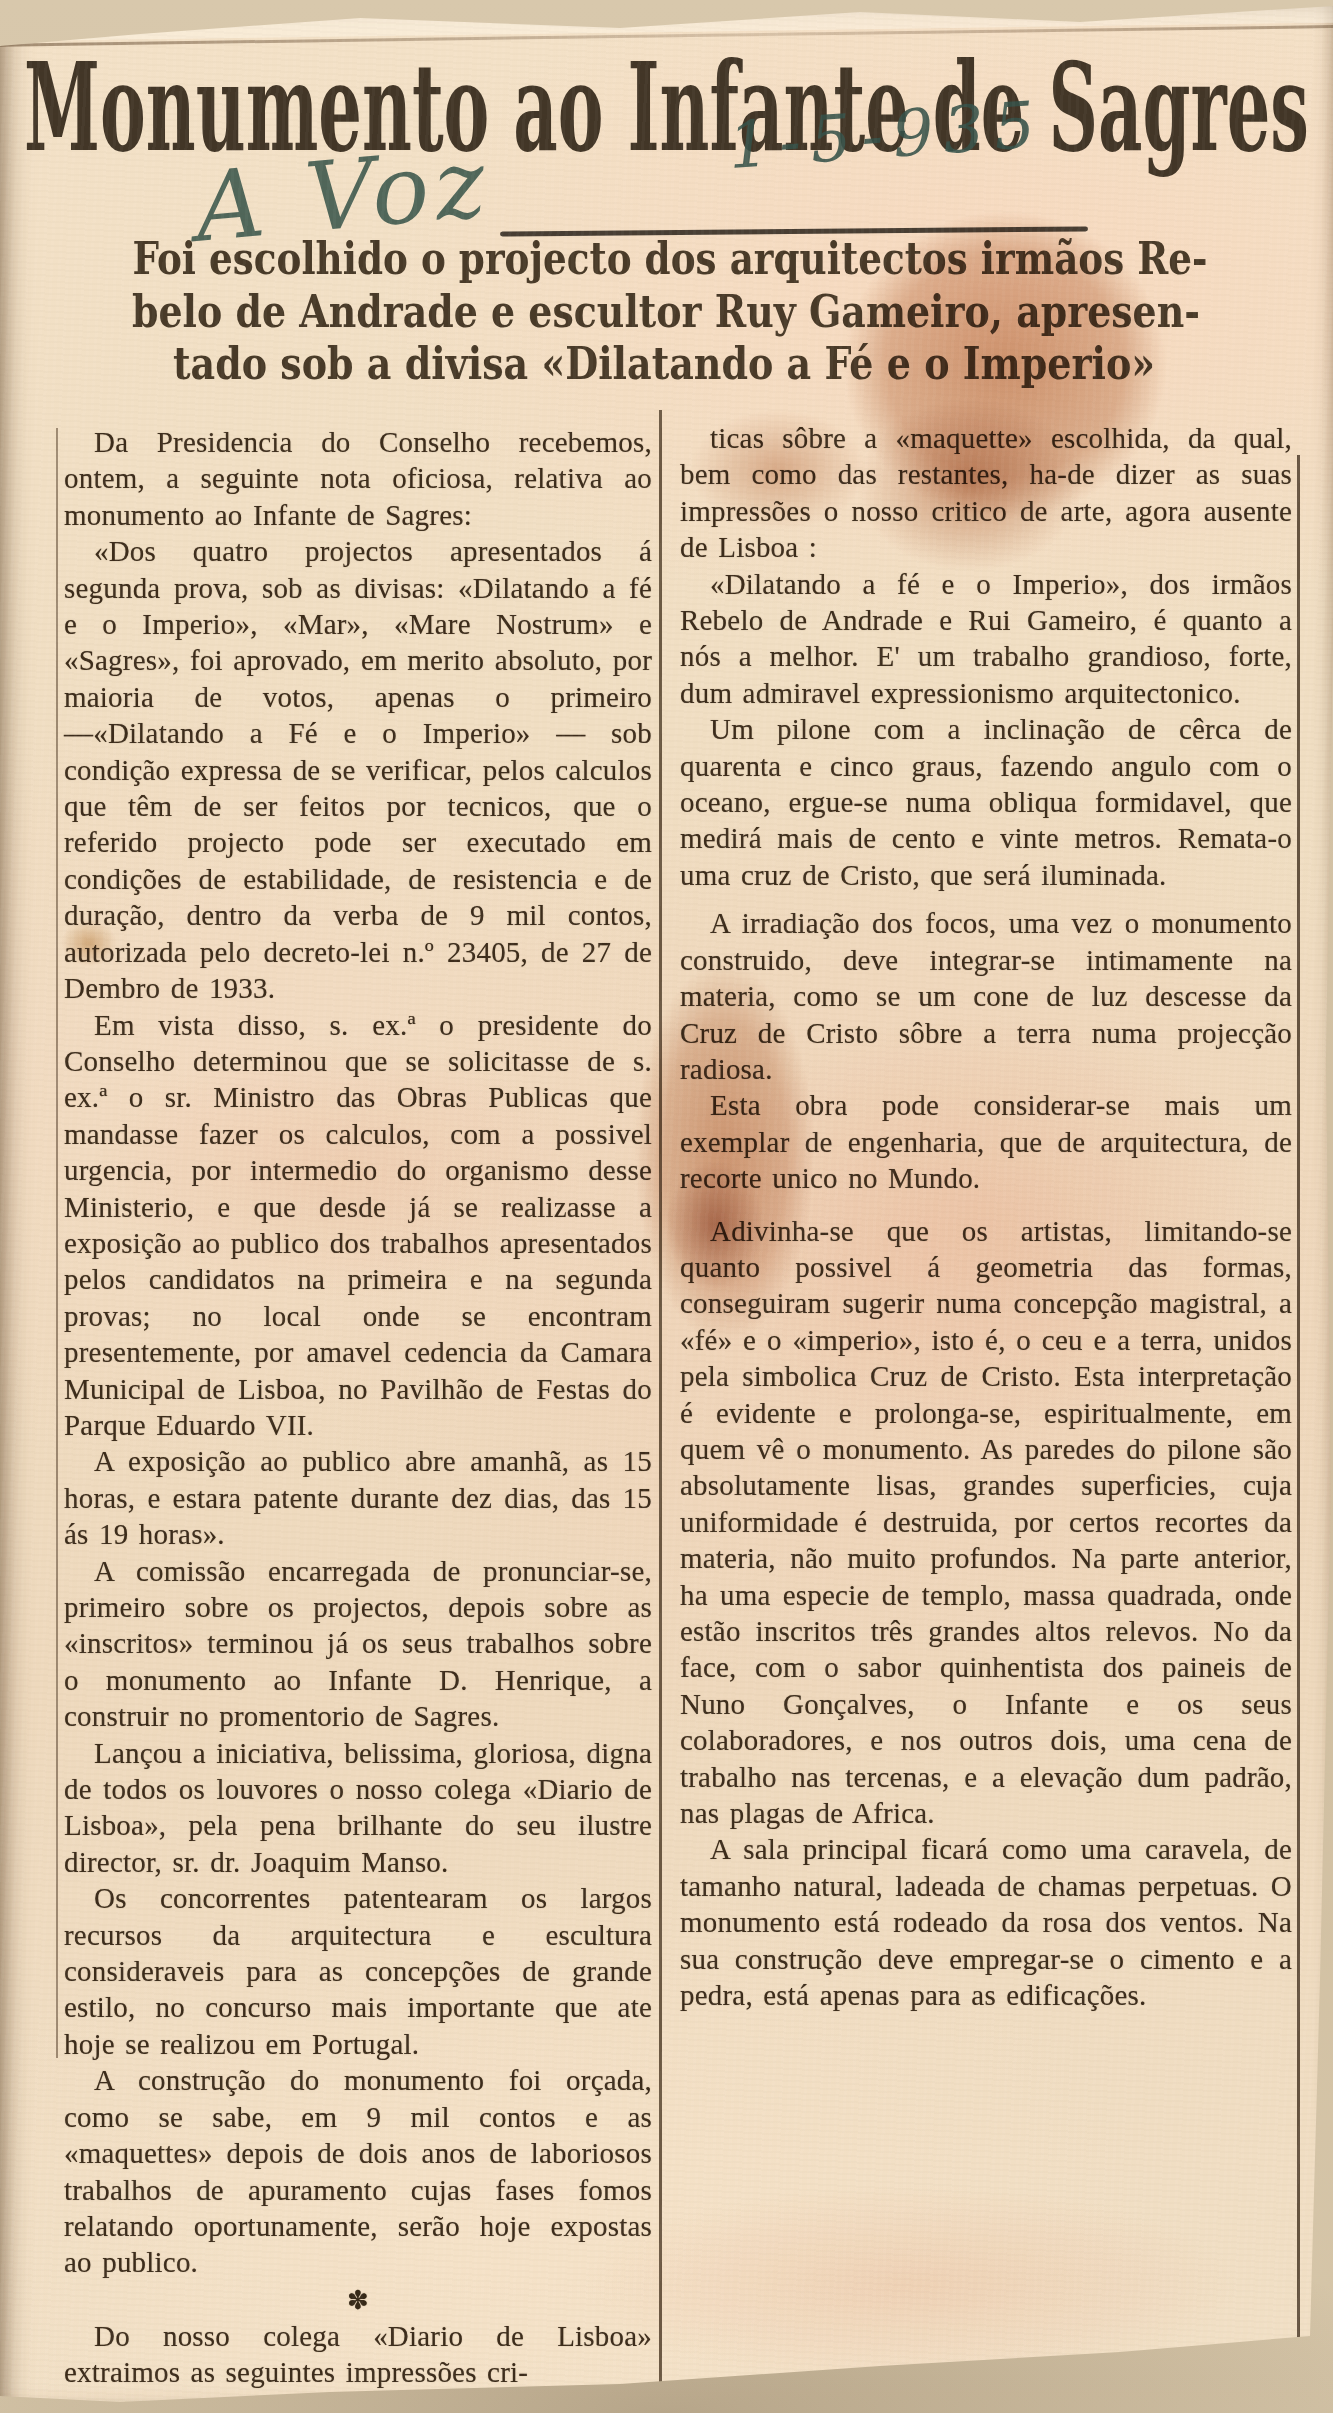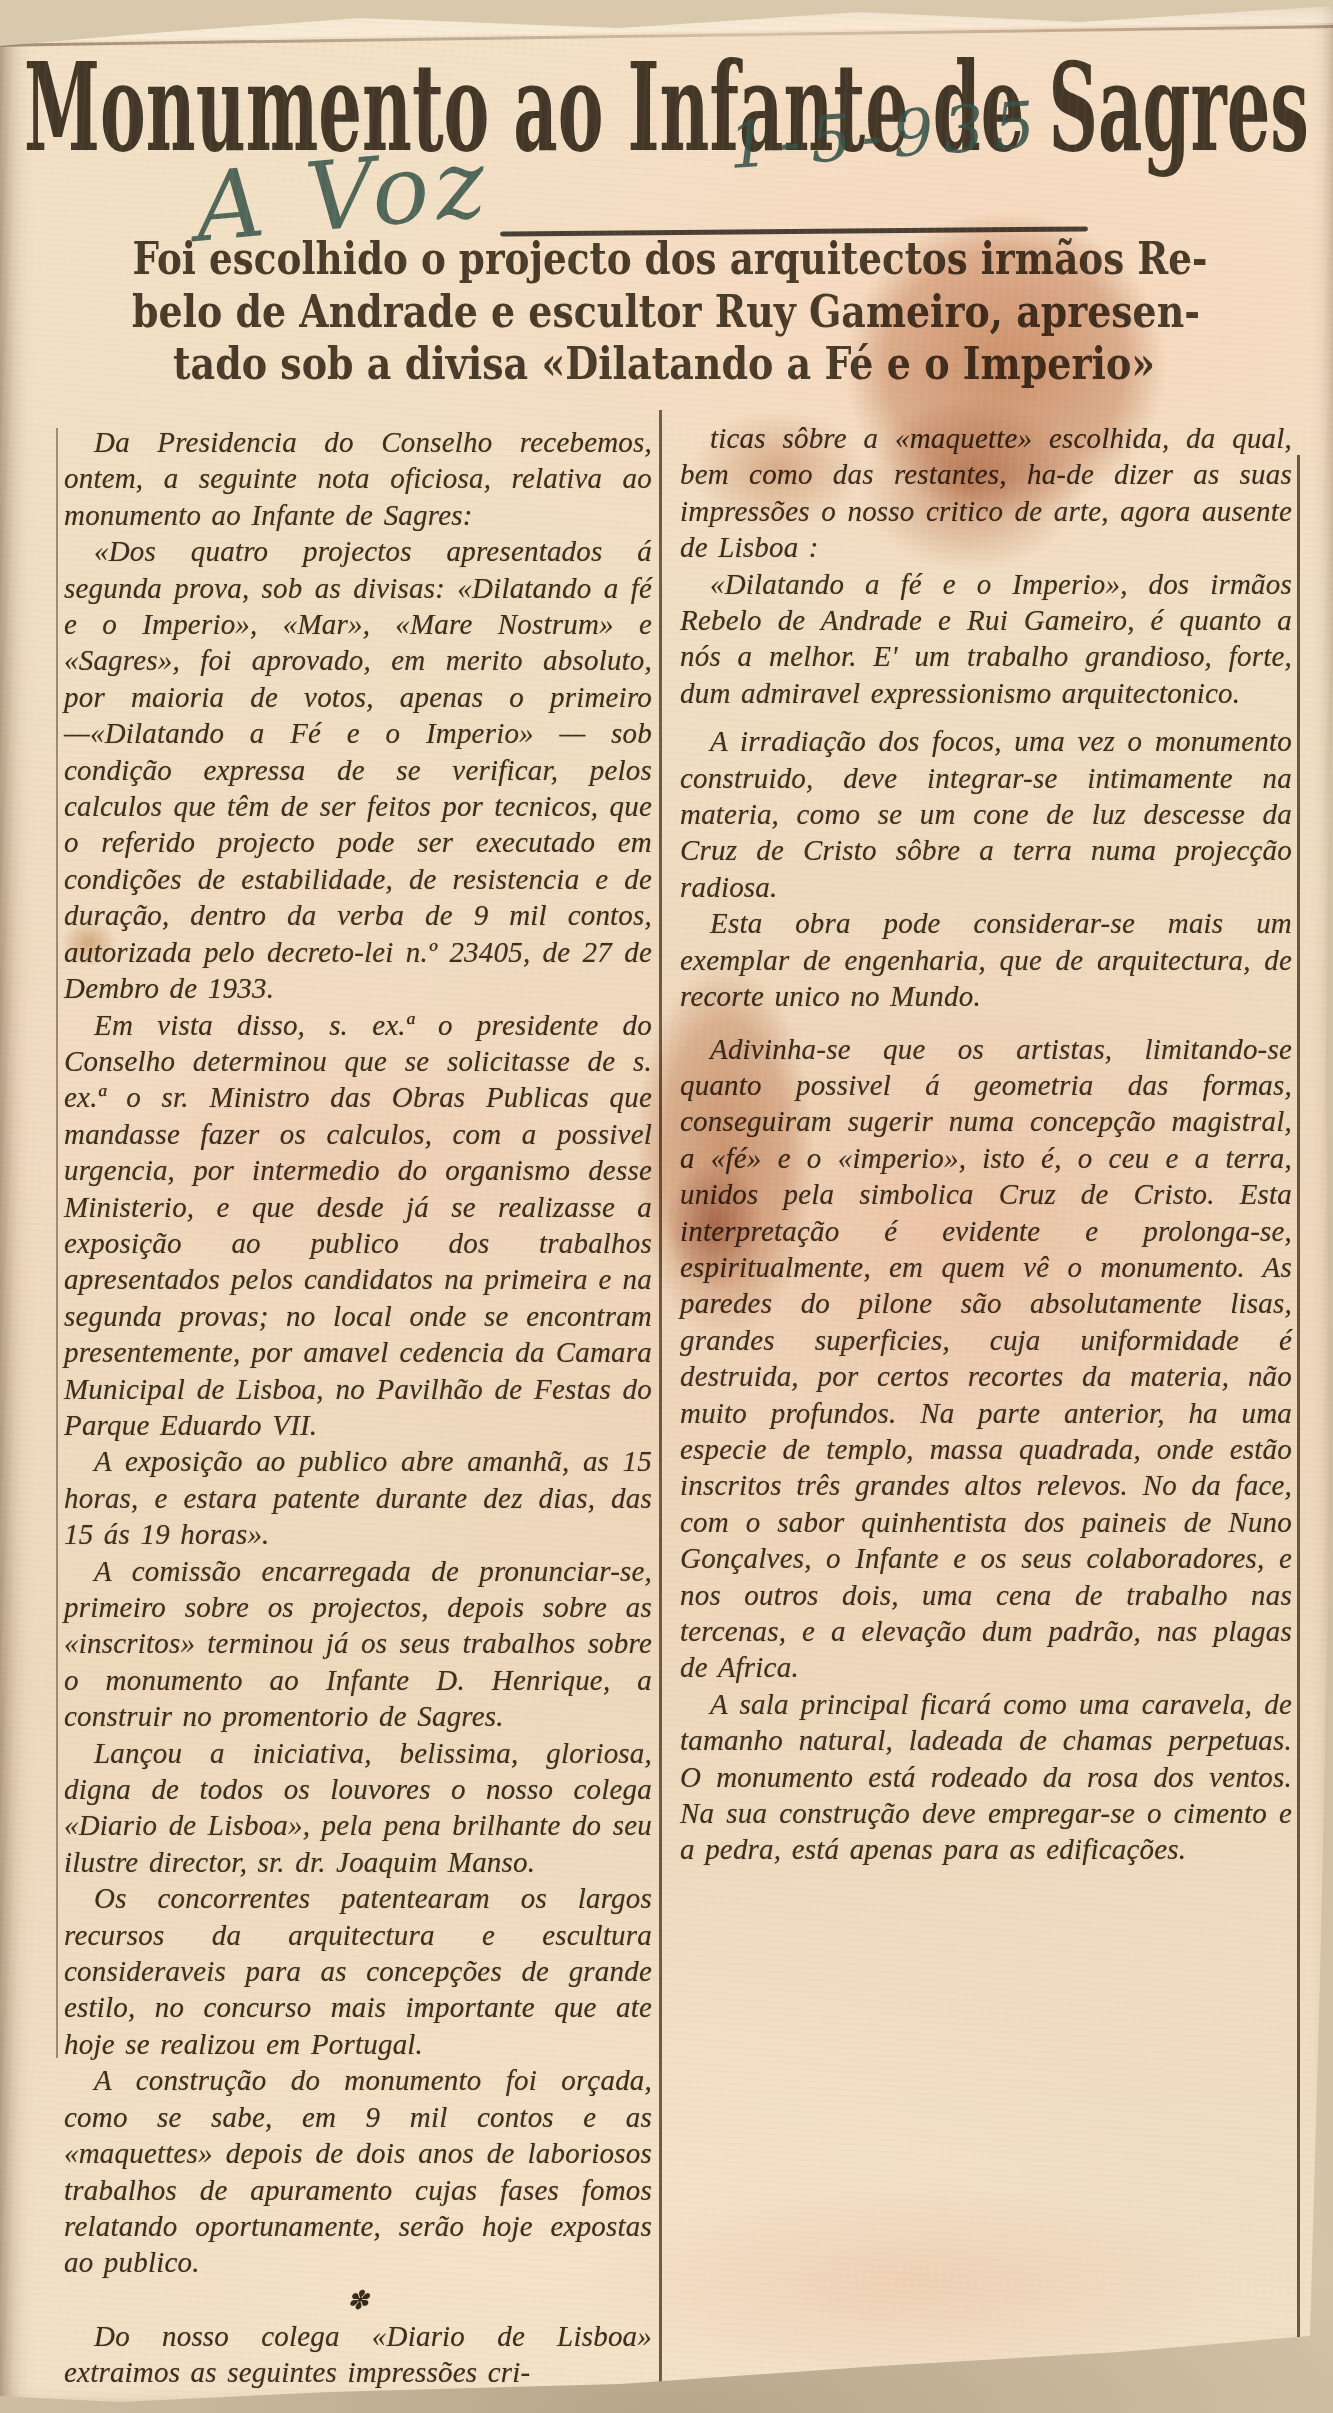--- a/index.html
+++ b/index.html
@@ -45,21 +45,21 @@
   .hand-pub{left:195px;top:140px;font-size:95px;color:#3a564b;letter-spacing:6px;
     transform:rotate(-5deg);opacity:.88;}
   .hand-date{left:728px;top:98px;font-size:64px;color:#355148;letter-spacing:10px;
     transform:rotate(-4deg);opacity:.88;}
   .hand-underline{position:absolute;left:500px;top:229px;width:588px;height:5px;
     background:#29221a;border-radius:3px;transform:rotate(-.5deg);opacity:.85;}
   
   .col{position:absolute;text-align:justify;color:#3c2c1b;
     font-size:29px;line-height:36.4px;word-spacing:3px;letter-spacing:.2px;
     text-shadow:0 0 1px rgba(60,44,27,.45);}
-  .col p{margin:0;text-indent:30px;font-style:italic;}
+  .col p{margin:0;text-indent:30px;}
   .col-left{left:64px;top:424px;width:588px;}
   .col-right{left:680px;top:420px;width:612px;}
   .gap-sm{margin-top:12px !important;}
   .gap-md{margin-top:16px !important;}
   .ornament{text-align:center;text-indent:0 !important;font-size:26px;line-height:30px;
     margin:5px 0 2px 0 !important;color:#352817;}
   
   .rule{position:absolute;pointer-events:none;}
   .rule-mid{left:659px;top:410px;width:3px;height:1982px;background:#4a3723;opacity:.8;}
   .rule-left-edge{left:56px;top:428px;width:2px;height:1630px;background:#5a4430;opacity:.55;}
@@ -121,20 +121,21 @@
     <p>Lançou a iniciativa, belissima, gloriosa, digna de todos os louvores o nosso colega «Diario de Lisboa», pela pena brilhante do seu ilustre director, sr. dr. Joaquim Manso.</p>
     <p>Os concorrentes patentearam os largos recursos da arquitectura e escultura consideraveis para as concepções de grande estilo, no concurso mais importante que ate hoje se realizou em Portugal.</p>
     <p>A construção do monumento foi orçada, como se sabe, em 9 mil contos e as «maquettes» depois de dois anos de laboriosos trabalhos de apuramento cujas fases fomos relatando oportunamente, serão hoje expostas ao publico.</p>
     <p class="ornament">✽</p>
     <p>Do nosso colega «Diario de Lisboa» extraimos as seguintes impressões cri-</p>
   </div>
 
   <div class="col col-right">
     <p>ticas sôbre a «maquette» escolhida, da qual, bem como das restantes, ha-de dizer as suas impressões o nosso critico de arte, agora ausente de Lisboa :</p>
     <p>«Dilatando a fé e o Imperio», dos irmãos Rebelo de Andrade e Rui Gameiro, é quanto a nós a melhor. E' um trabalho grandioso, forte, dum admiravel expressionismo arquitectonico.</p>
+    <p>Um pilone com a inclinação de cêrca de quarenta e cinco graus, fazendo angulo com o oceano, ergue-se numa obliqua formidavel, que medirá mais de cento e vinte metros. Remata-o uma cruz de Cristo, que será iluminada.</p>
     <p class="gap-sm">A irradiação dos focos, uma vez o monumento construido, deve integrar-se intimamente na materia, como se um cone de luz descesse da Cruz de Cristo sôbre a terra numa projecção radiosa.</p>
     <p>Esta obra pode considerar-se mais um exemplar de engenharia, que de arquitectura, de recorte unico no Mundo.</p>
     <p class="gap-md">Adivinha-se que os artistas, limitando-se quanto possivel á geometria das formas, conseguiram sugerir numa concepção magistral, a «fé» e o «imperio», isto é, o ceu e a terra, unidos pela simbolica Cruz de Cristo. Esta interpretação é evidente e prolonga-se, espiritualmente, em quem vê o monumento. As paredes do pilone são absolutamente lisas, grandes superficies, cuja uniformidade é destruida, por certos recortes da materia, não muito profundos. Na parte anterior, ha uma especie de templo, massa quadrada, onde estão inscritos três grandes altos relevos. No da face, com o sabor quinhentista dos paineis de Nuno Gonçalves, o Infante e os seus colaboradores, e nos outros dois, uma cena de trabalho nas tercenas, e a elevação dum padrão, nas plagas de Africa.</p>
     <p>A sala principal ficará como uma caravela, de tamanho natural, ladeada de chamas perpetuas. O monumento está rodeado da rosa dos ventos. Na sua construção deve empregar-se o cimento e a pedra, está apenas para as edificações.</p>
   </div>
 
   <div class="stain stain-a1"></div>
   <div class="stain stain-a2"></div>
   <div class="stain stain-a3"></div>
   <div class="stain stain-b"></div>

